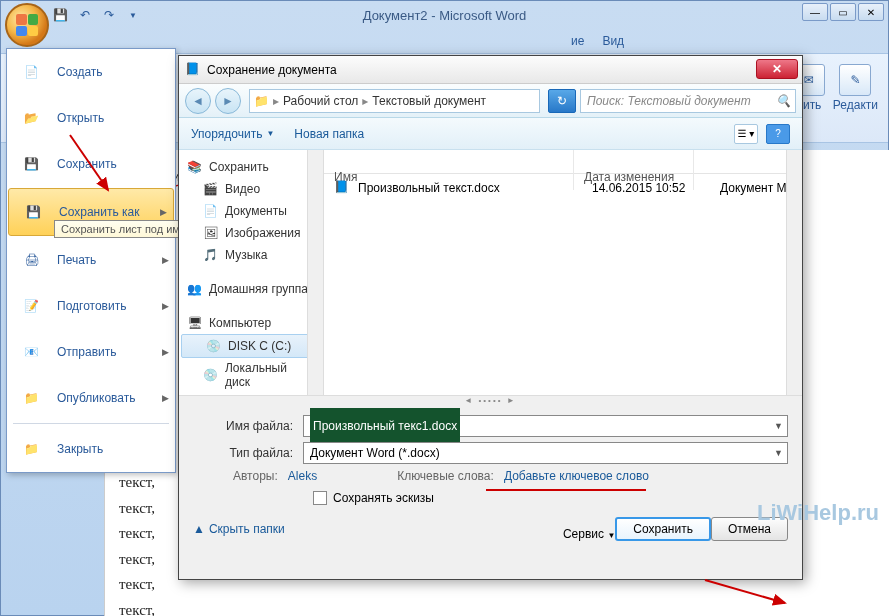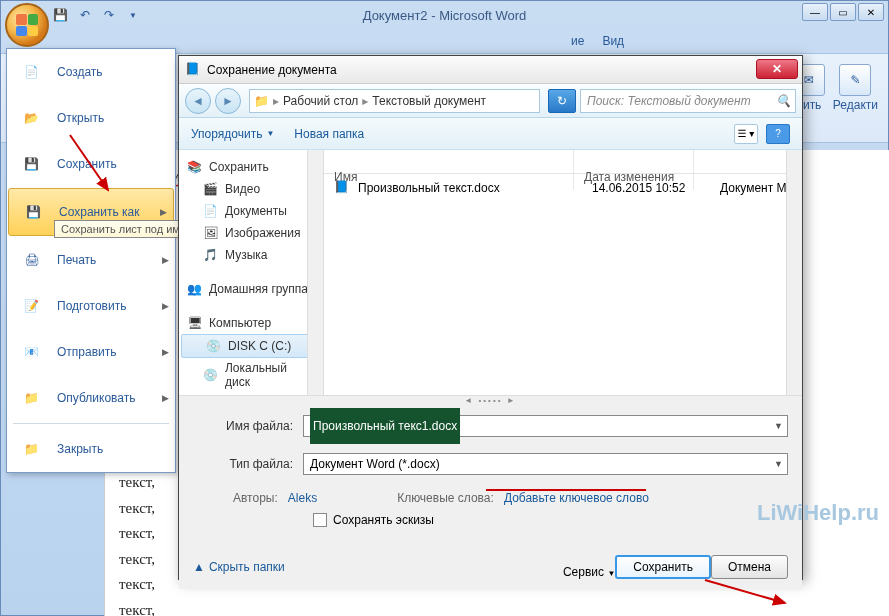--- a/index.html
+++ b/index.html
@@ -50,29 +50,29 @@
 .tree-item.sub{padding-left:24px}
 .tree-ico{width:16px;height:16px;display:flex;align-items:center;justify-content:center;font-size:12px}
 .file-panel{flex:1;position:relative}
 .file-header{display:flex;height:24px;border-bottom:1px solid #e4e4e4;color:#555}
 .fh-col{padding:20px 10px;border-right:1px solid #e8e8e8}
 .file-row{display:flex;align-items:center;padding:6px 10px;gap:8px}
 .file-ico{width:16px;height:16px}
 .scroll-track{position:absolute;right:0;top:0;bottom:0;width:16px;background:#f0f0f0;border-left:1px solid #ddd}
 .resizer{height:10px;background:#f0f0f0;border-top:1px solid #ddd;display:flex;align-items:center;justify-content:center;color:#888;font-size:8px;letter-spacing:2px}
 .dlg-bottom{padding:10px 14px;background:#f0f0f0}
-.form-row{display:flex;align-items:center;margin-bottom:16px}
+.form-row{display:flex;align-items:center;margin-bottom:5px}
 .form-label{width:110px;text-align:right;padding-right:10px;color:#333}
 .form-input{flex:1;height:22px;border:1px solid #888;background:#fff;padding:0 6px;display:flex;align-items:center;position:relative}
 .filename-sel{background:#14532d;color:#fff;padding:11px 3px}
 .dd-arrow{position:absolute;right:4px;font-size:9px;color:#555}
 .meta-row{display:flex;align-items:center;padding-left:40px;margin-bottom:8px;gap:10px}
 .meta-label{color:#666}
 .meta-val{color:#1a5a9a}
-.chk-row{display:flex;align-items:center;gap:6px;padding-left:120px;margin-bottom:28px}
+.chk-row{display:flex;align-items:center;gap:6px;padding-left:120px;margin-bottom:12px}
 .chk{width:14px;height:14px;border:1px solid #888;background:#fff}
 .dlg-actions{display:flex;align-items:center;gap:10px}
 .hide-folders{color:#1a5a9a;display:flex;align-items:center;gap:4px}
 .actions-right{margin-left:auto;display:flex;gap:0;align-items:flex-end}
 .btn{height:24px;padding:0 16px;background:linear-gradient(#fdfdfd,#e4e4e4);border:1px solid #888;border-radius:3px;display:flex;align-items:center}
 .btn.primary{border:2px solid #3898e8;background:linear-gradient(#fff,#e8f4fd)}
 .doc-bg{position:absolute;top:150px;left:104px;right:0;bottom:0;background:#fff;padding:14px;line-height:1.7;color:#222;font-family:"Times New Roman",serif;font-size:15px;z-index:2;border-left:1px solid #ccc}
 .doc-bg span{text-decoration:underline;text-decoration-color:#c00;text-decoration-style:wavy}
 .watermark{position:absolute;right:10px;bottom:90px;color:#a8c8e0;font-size:22px;font-weight:bold;z-index:30;font-family:Arial}
 .red-underline{position:absolute;height:2px;background:#c00;z-index:18}

